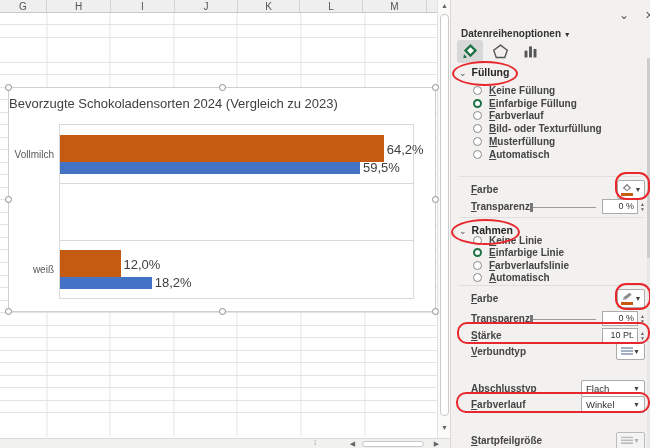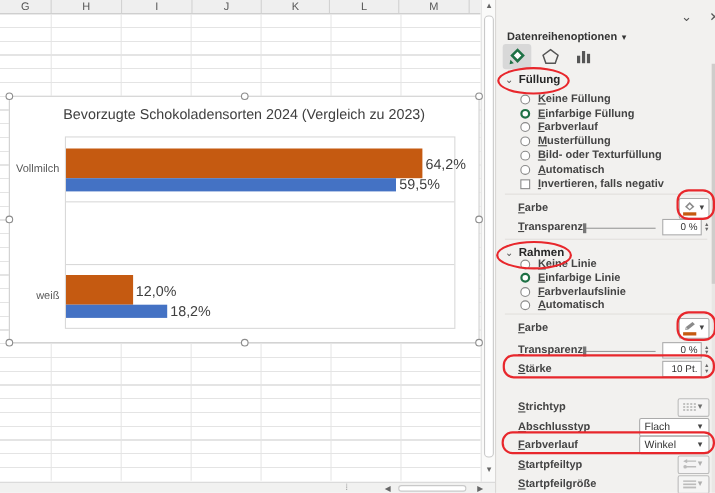--- a/index.html
+++ b/index.html
@@ -15,21 +15,21 @@
     border-right:1px solid #D2D2D2; }
   .grid { position:absolute; left:0; top:13px; width:437px; height:424px;
     background-image:
       repeating-linear-gradient(180deg, transparent 0 11.5px, #E4E4E4 11.5px 12.5px),
       repeating-linear-gradient(90deg, transparent 0 62.6px, #E4E4E4 62.6px 63.6px);
     background-position:0 0, -16.6px 0; }
 
   
   .chart { position:absolute; left:8px; top:87px; width:428px; height:225px; background:#fff;
     border:1px solid #CFCFCF; }
-  .chart-title { position:absolute; left:0; right:0; top:8px; text-align:center;
+  .chart-title { position:absolute; left:0; right:0; top:8px; 
     font-size:13px; color:#404040; }
   .plot { position:absolute; left:50px; top:36px; width:355px; height:175px;
     border:1px solid #D9D9D9; }
   .band { position:absolute; left:0; width:100%; }
   .bar { position:absolute; left:0; }
   .bar.s0 { top:10px; height:27px; }
   .bar.s1 { top:37px; height:12px; }
   .dlab { position:absolute; font-size:13px; color:#404040; white-space:nowrap; }
   .cat { position:absolute; left:-48px; width:42px; top:50%; transform:translateY(-50%);
     text-align:right; font-size:10px; color:#595959; }
@@ -204,35 +204,31 @@
         <div class="opt" style="height: 12.8px;">
           <span class="radio sel"></span>
           <span class="mn">Einfarbige Füllung</span>
         </div>
         <div class="opt" style="height: 12.8px;">
           <span class="radio"></span>
           <span class="mn">Farbverlauf</span>
         </div>
         <div class="opt" style="height: 12.8px;">
           <span class="radio"></span>
+          <span class="mn">Bild- oder Texturfüllung</span>
+        </div>
+        <div class="opt" style="height: 12.8px;">
+          <span class="radio"></span>
           <span class="mn">Musterfüllung</span>
         </div>
         <div class="opt" style="height: 12.8px;">
           <span class="radio"></span>
-          <span class="mn">Bild- oder Texturfüllung</span>
-        </div>
-        <div class="opt" style="height: 12.8px;">
-          <span class="radio"></span>
           <span class="mn">Automatisch</span>
         </div>
       </div>
-    <div class="opt" style="position:absolute;left:22px;top:161px">
-      <span class="cbx"></span>
-      <span class="mn">Invertieren, falls negativ</span>
-    </div>
 
     <div class="divider" style="top:176px"></div>
 
     <div class="prow" style="top:179px;height:20px">
       <span class="lbl mn">Farbe</span>
       <span class="sp"></span>
       <div class="colorbtn">
         <span class="swatchwrap">
           <svg width="12" height="9" viewBox="0 0 14 10">
               <path d="M7 0.5 L12 5.5 L7 9.5 L2 5.5 Z" fill="#8A8A8A"></path>
@@ -322,65 +318,52 @@
       <span class="sp"></span>
       <div class="spingroup">
         <div class="spinbox">10 Pt.</div>
         <div class="spinarrows">
             <span>▲</span>
             <span>▼</span>
           </div>
       </div>
     </div>
 
-
-    <div class="prow" style="top:361px;height:18px">
-      <span class="lbl mn">Strichtyp</span>
-      <span class="sp"></span>
-      <div class="dropdown sm disabled">
+    <div class="prow" style="top:342px;height:18px">
+      <span class="lbl mn">Verbundtyp</span>
+      <span class="sp"></span>
+      <div class="dropdown sm">
         <svg width="13" height="10" viewBox="0 0 13 10">
-          <line x1="0" y1="2" x2="13" y2="2" stroke="#9A9A9A" stroke-width="1.4" stroke-dasharray="2,1.5"></line>
-          <line x1="0" y1="5" x2="13" y2="5" stroke="#9A9A9A" stroke-width="1.4" stroke-dasharray="2,1.5"></line>
-          <line x1="0" y1="8" x2="13" y2="8" stroke="#9A9A9A" stroke-width="1.4" stroke-dasharray="2,1.5"></line>
-        </svg>
-        <span class="dd">▼</span>
-      </div>
-    </div>
+          <rect x="0" y="1" width="13" height="1.6" fill="#8496B0"></rect>
+            <rect x="0" y="4.2" width="13" height="1.6" fill="#8496B0"></rect>
+            <rect x="0" y="7.4" width="13" height="1.6" fill="#8496B0"></rect>
+        </svg>
+        <span class="dd">▼</span>
+      </div>
+    </div>
+
 
     <div class="prow" style="top:379px;height:18px">
       <span class="lbl mn">Abschlusstyp</span>
       <span class="sp"></span>
       <div class="dropdown lg">
         <span>Flach</span>
         <span class="dd">▼</span>
       </div>
     </div>
 
     <div class="prow" style="top:395px;height:18px">
       <span class="lbl mn">Farbverlauf</span>
       <span class="sp"></span>
       <div class="dropdown lg">
         <span>Winkel</span>
         <span class="dd">▼</span>
       </div>
     </div>
 
-    <div class="prow" style="top:413px;height:18px">
-      <span class="lbl mn">Startpfeiltyp</span>
-      <span class="sp"></span>
-      <div class="dropdown sm disabled">
-        <svg width="13" height="10" viewBox="0 0 13 10">
-          <line x1="3" y1="2" x2="13" y2="2" stroke="#AAA" stroke-width="1.4"></line>
-            <path d="M0 2 L4 0 L4 4 Z" fill="#AAA"></path>
-          <line x1="3" y1="7.5" x2="13" y2="7.5" stroke="#AAA" stroke-width="1.4"></line>
-            <circle cx="2" cy="7.5" r="1.8" fill="#AAA"></circle>
-        </svg>
-        <span class="dd" style="color:#999">▼</span>
-      </div>
-    </div>
 
     <div class="prow" style="top:431px;height:18px">
       <span class="lbl mn">Startpfeilgröße</span>
       <span class="sp"></span>
       <div class="dropdown sm disabled">
         <svg width="13" height="10" viewBox="0 0 13 10">
           <rect x="0" y="1.5" width="13" height="1.4" fill="#AAA"></rect>
             <rect x="0" y="4.5" width="13" height="1.6" fill="#AAA"></rect>
             <rect x="0" y="7.5" width="13" height="1.8" fill="#AAA"></rect>
         </svg>

